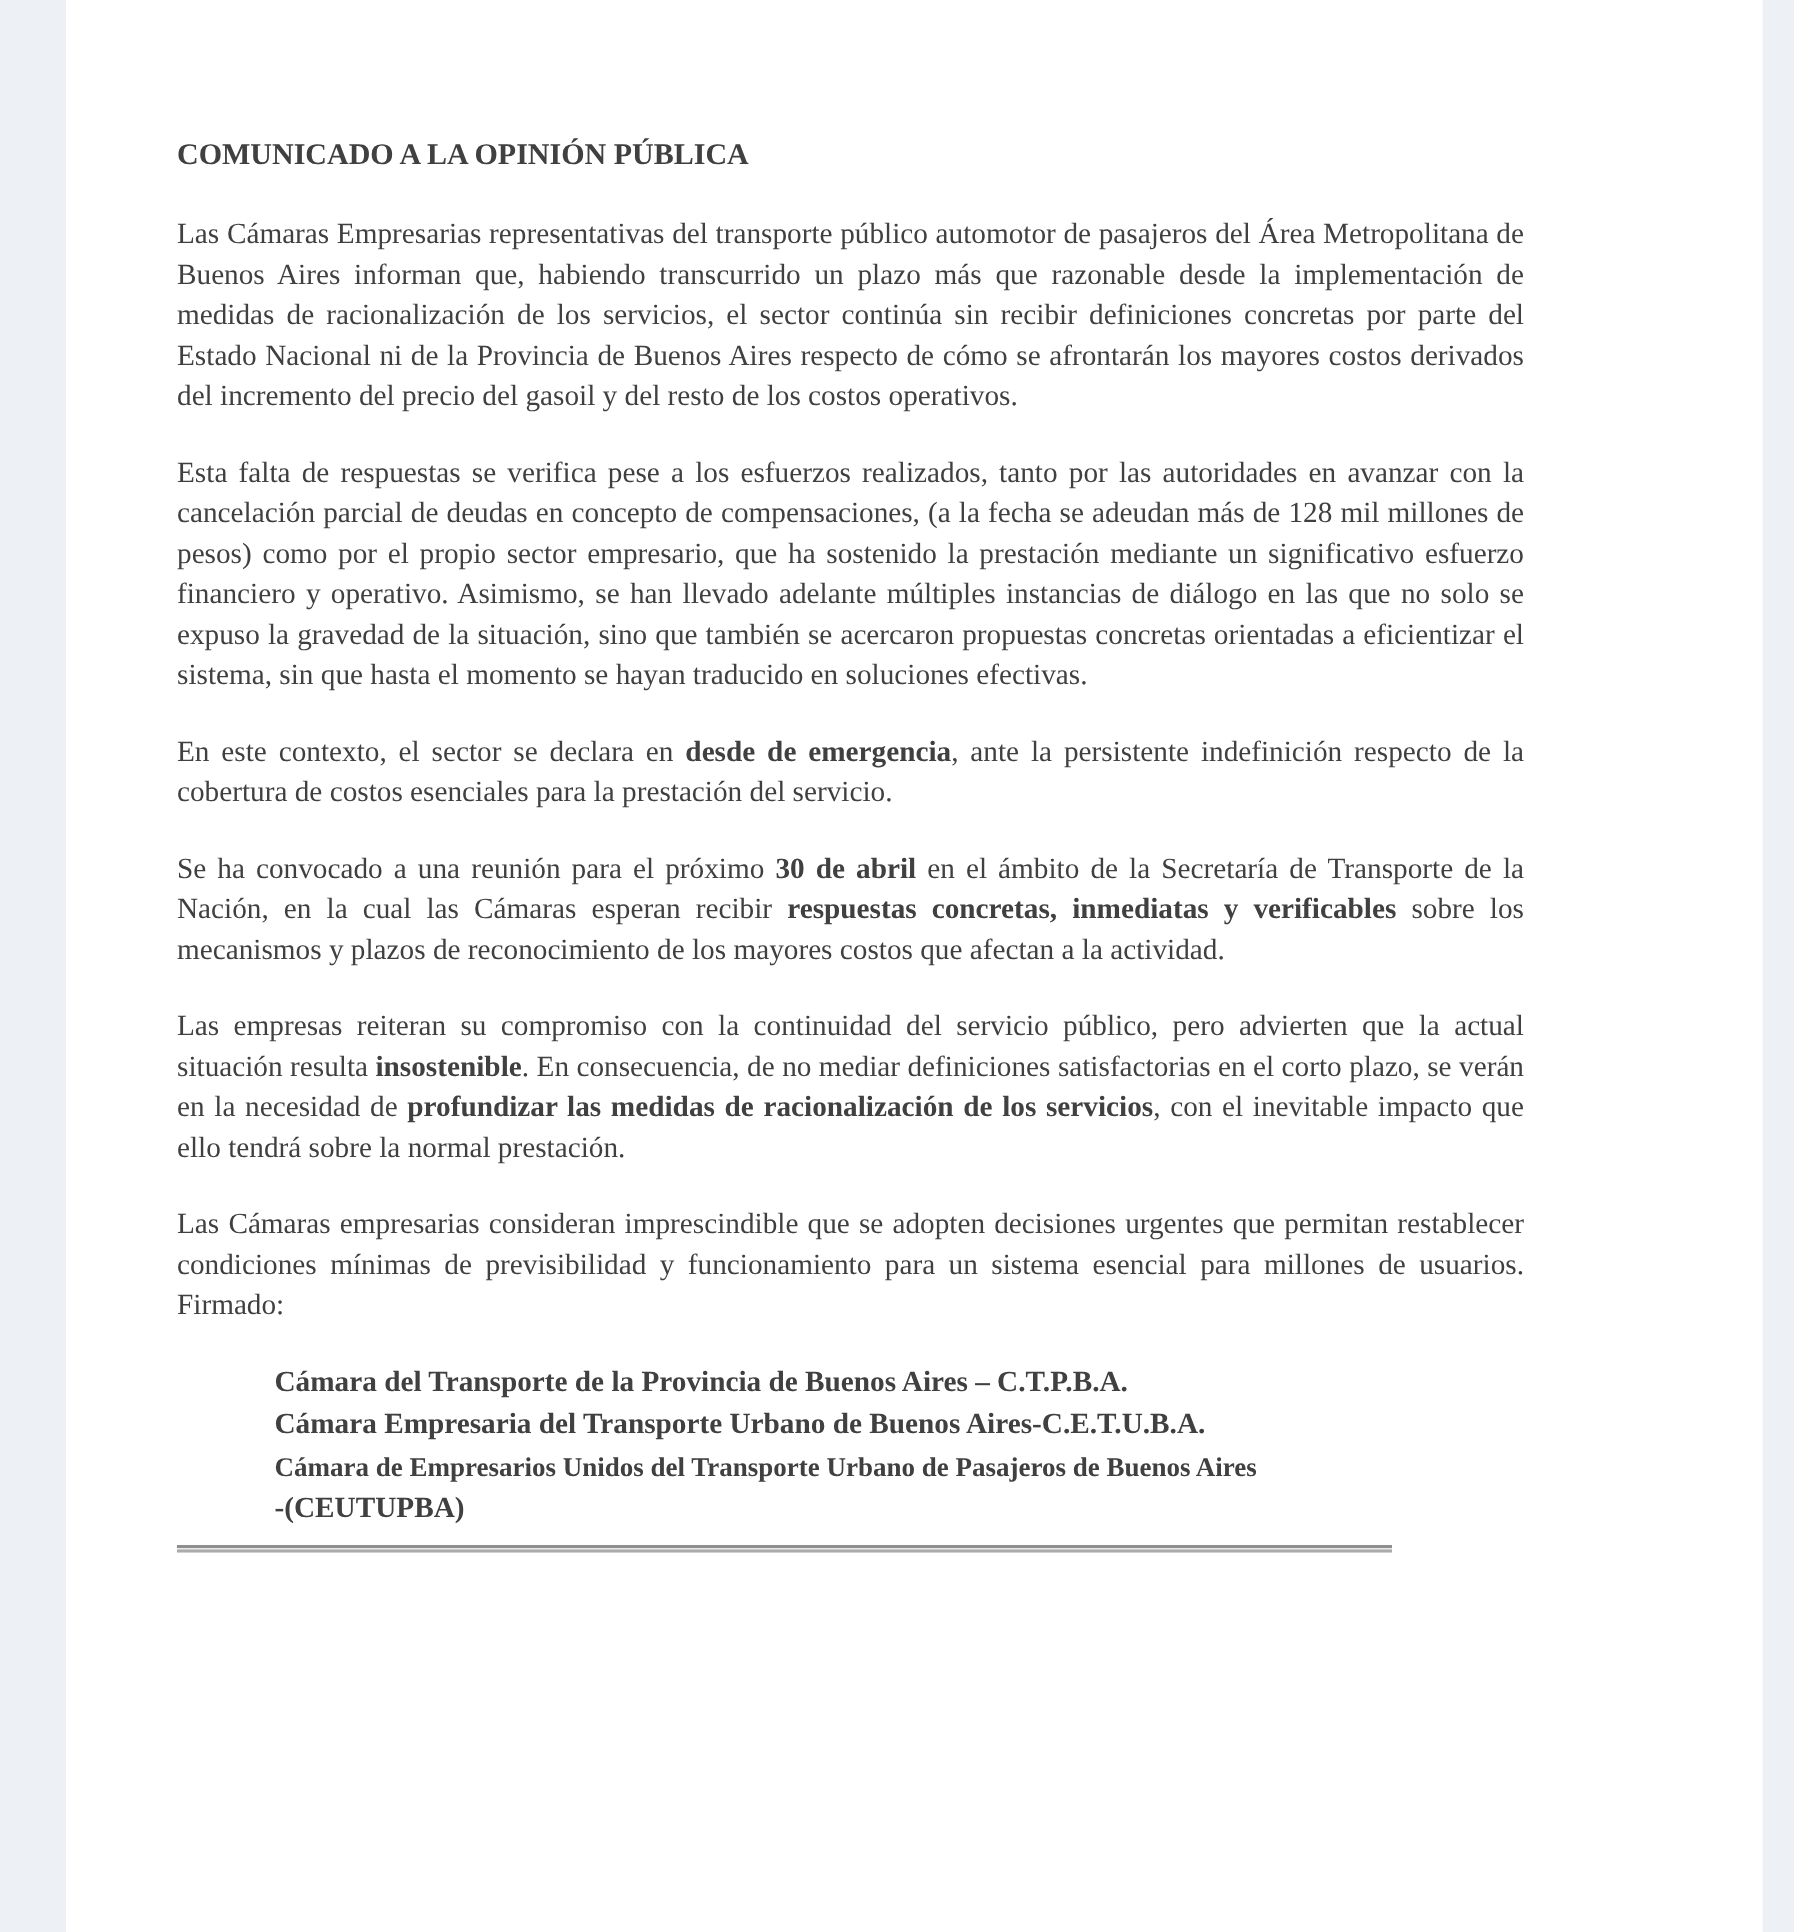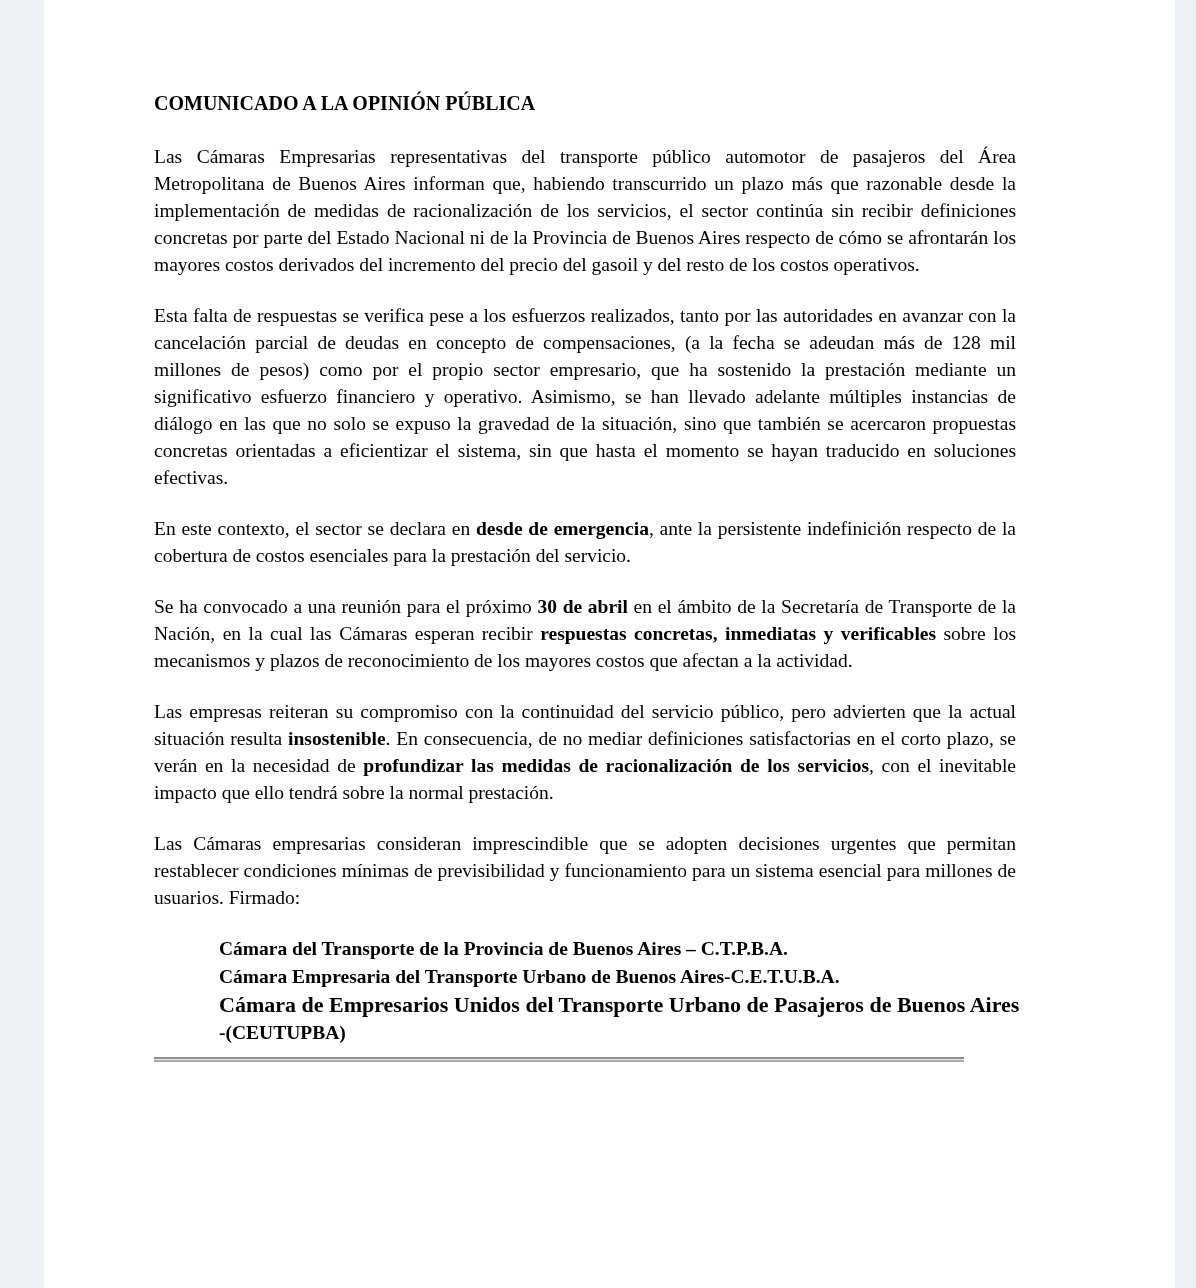--- a/index.html
+++ b/index.html
@@ -17,22 +17,22 @@
   }
   .paper {
     position: absolute;
     left: 44px;
     top: 0;
     width: 1131px;
     height: 1288px;
     background: #ffffff;
   }
   .content {
-    padding: 90px 159px 0 110px; 
-    color: #000000;
+    padding: 90px 159px 0 74px; 
+    color: #404040;
   }
   .doc-title {
     font-size: 20px;
     font-weight: bold;
     line-height: 27px;
     margin: 0 0 26px 0;
   }
   .para {
     font-size: 19.5px;
     line-height: 27px;
@@ -45,22 +45,21 @@
     font-weight: bold;
     margin: 0;
   }
   .sig-line {
     font-size: 19.5px;
     line-height: 28px;
     white-space: nowrap;
     margin-left: 36px;
   }
   .sig-line.small {
-    font-size: 22px;
-    text-align: center;
+    font-size: 18px;
   }
   .divider {
     margin-top: 10px;
     height: 1px;
     background: #e9e9e9;
     border-top: 2px solid #8f8f8f;
     border-bottom: 2px solid #ababab;
     width: 810px;
   }
 </style>

